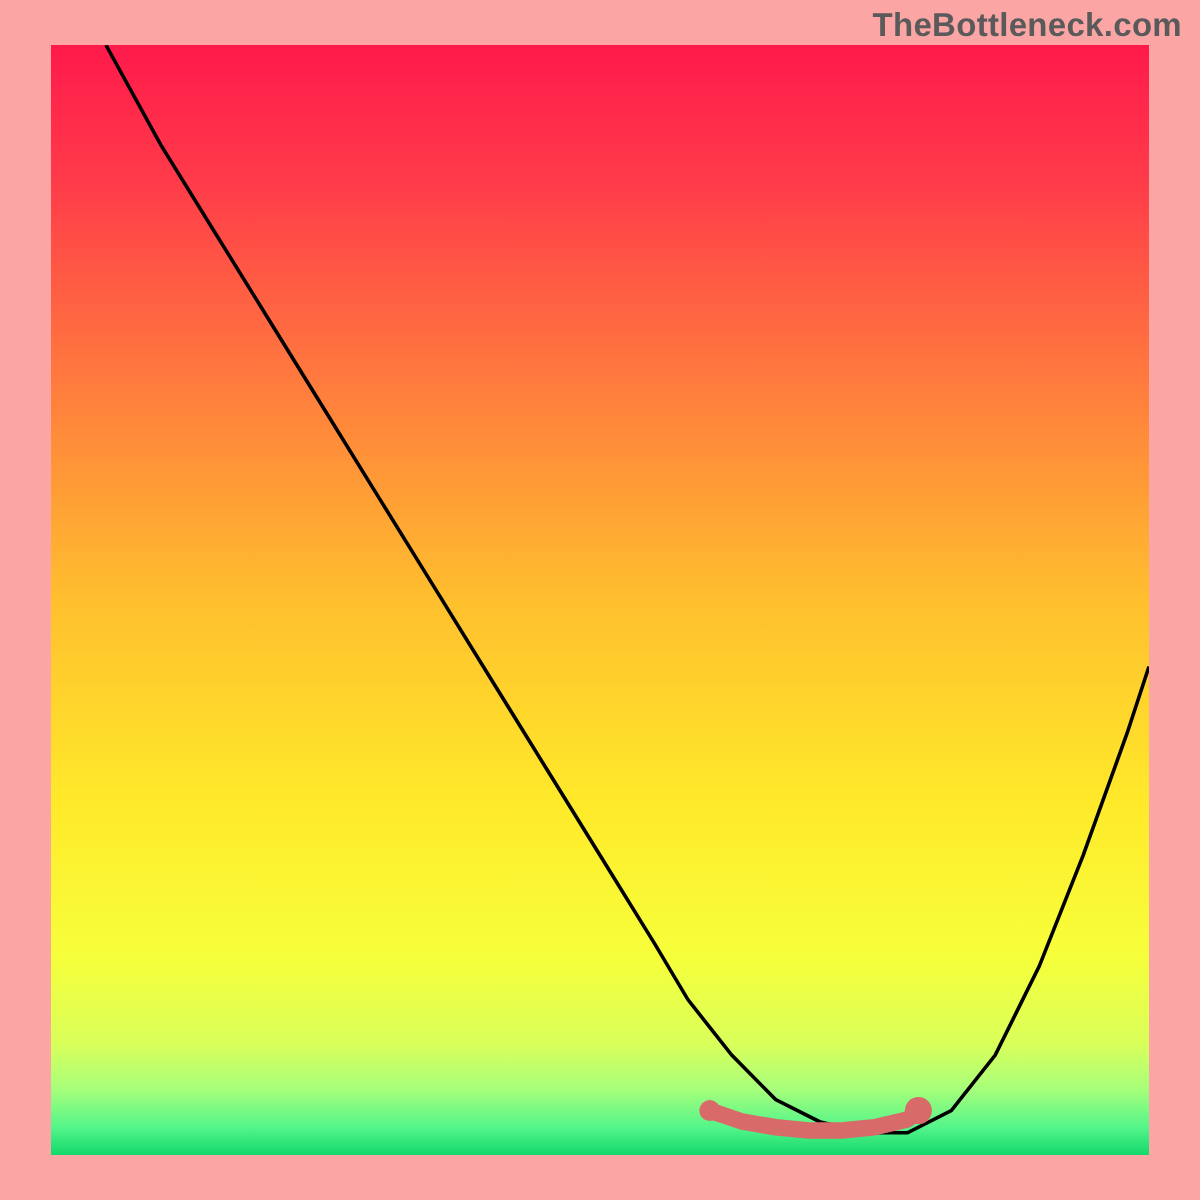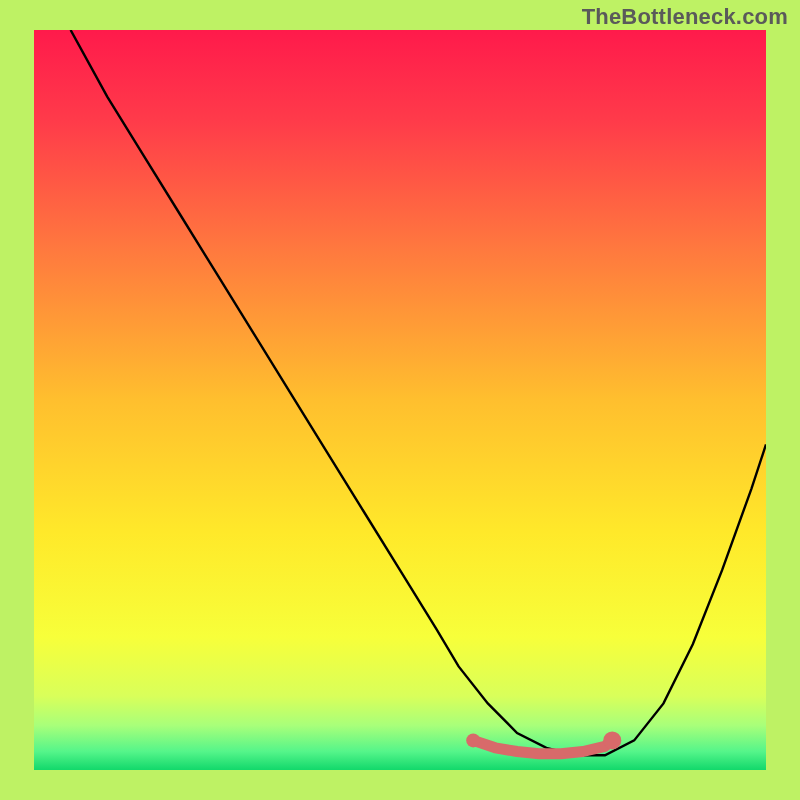--- a/index.html
+++ b/index.html
@@ -8,21 +8,21 @@
     width: 800px;
     height: 800px;
     background: #000;
     font-family: Arial, Helvetica, sans-serif;
     overflow: hidden;
   }
   .frame {
     position: relative;
     width: 800px;
     height: 800px;
-    background: #bef264;
+    background: #fca5a5;
   }
   .attribution {
     position: absolute;
     top: 4px;
     right: 12px;
     color: #5a5a5a;
     font-size: 22px;
     font-weight: 600;
     letter-spacing: 0.2px;
     z-index: 10;

